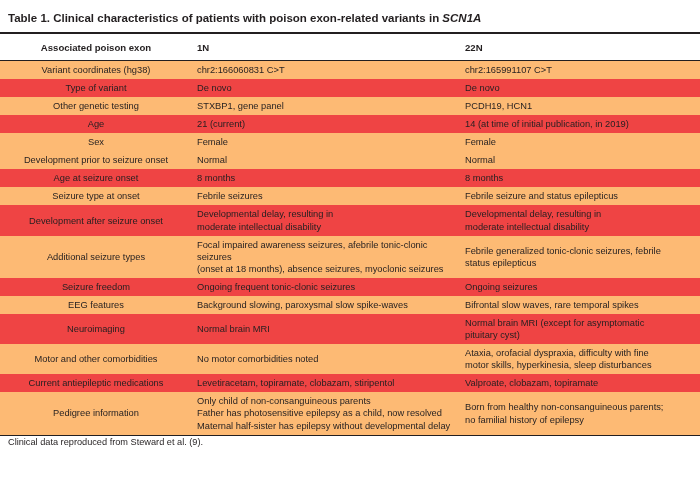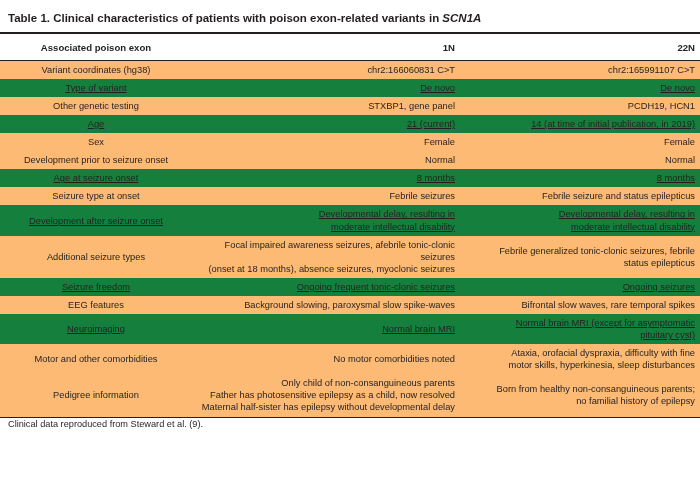--- a/index.html
+++ b/index.html
@@ -36,35 +36,34 @@
     border-collapse: collapse;
     width: 700px;
     table-layout: fixed;
   }
   col.c0 { width: 192px; }
   col.c1 { width: 268px; }
   col.c2 { width: 240px; }
   th, td {
     font-size: 9.3px;
     line-height: 1.3;
-    text-align: right;
+    text-align: left;
     vertical-align: middle;
     padding: 3px 5px;
     box-sizing: border-box;
   }
   thead th {
     font-weight: bold;
     font-size: 9.6px;
     padding-top: 8px;
     padding-bottom: 5px;
     border-bottom: 1px solid #231f20;
   }
   tbody tr.shaded td {
-    background: #15803d;
-    text-decoration: underline;
+    background: #ef4444;
   }
   tbody tr.plain td {
     background: #fdba74;
   }
   td.rowlabel, th.rowlabel {
     text-align: center;
   }
   .footnote {
     font-size: 9.2px;
     padding: 1px 8px 0 8px;
@@ -223,20 +222,29 @@
         <tr class="plain">
           <td class="rowlabel">Motor and other comorbidities</td>
           <td class="cell-lines">
             <span>No motor comorbidities noted</span>
           </td>
           <td class="cell-lines">
             <span>Ataxia, orofacial dyspraxia, difficulty with fine</span>
             <span>motor skills, hyperkinesia, sleep disturbances</span>
           </td>
         </tr>
+        <tr class="shaded">
+          <td class="rowlabel">Current antiepileptic medications</td>
+          <td class="cell-lines">
+            <span>Levetiracetam, topiramate, clobazam, stiripentol</span>
+          </td>
+          <td class="cell-lines">
+            <span>Valproate, clobazam, topiramate</span>
+          </td>
+        </tr>
         <tr class="plain">
           <td class="rowlabel">Pedigree information</td>
           <td class="cell-lines">
             <span>Only child of non-consanguineous parents</span>
             <span>Father has photosensitive epilepsy as a child, now resolved</span>
             <span>Maternal half-sister has epilepsy without developmental delay</span>
           </td>
           <td class="cell-lines">
             <span>Born from healthy non-consanguineous parents;</span>
             <span>no familial history of epilepsy</span>

